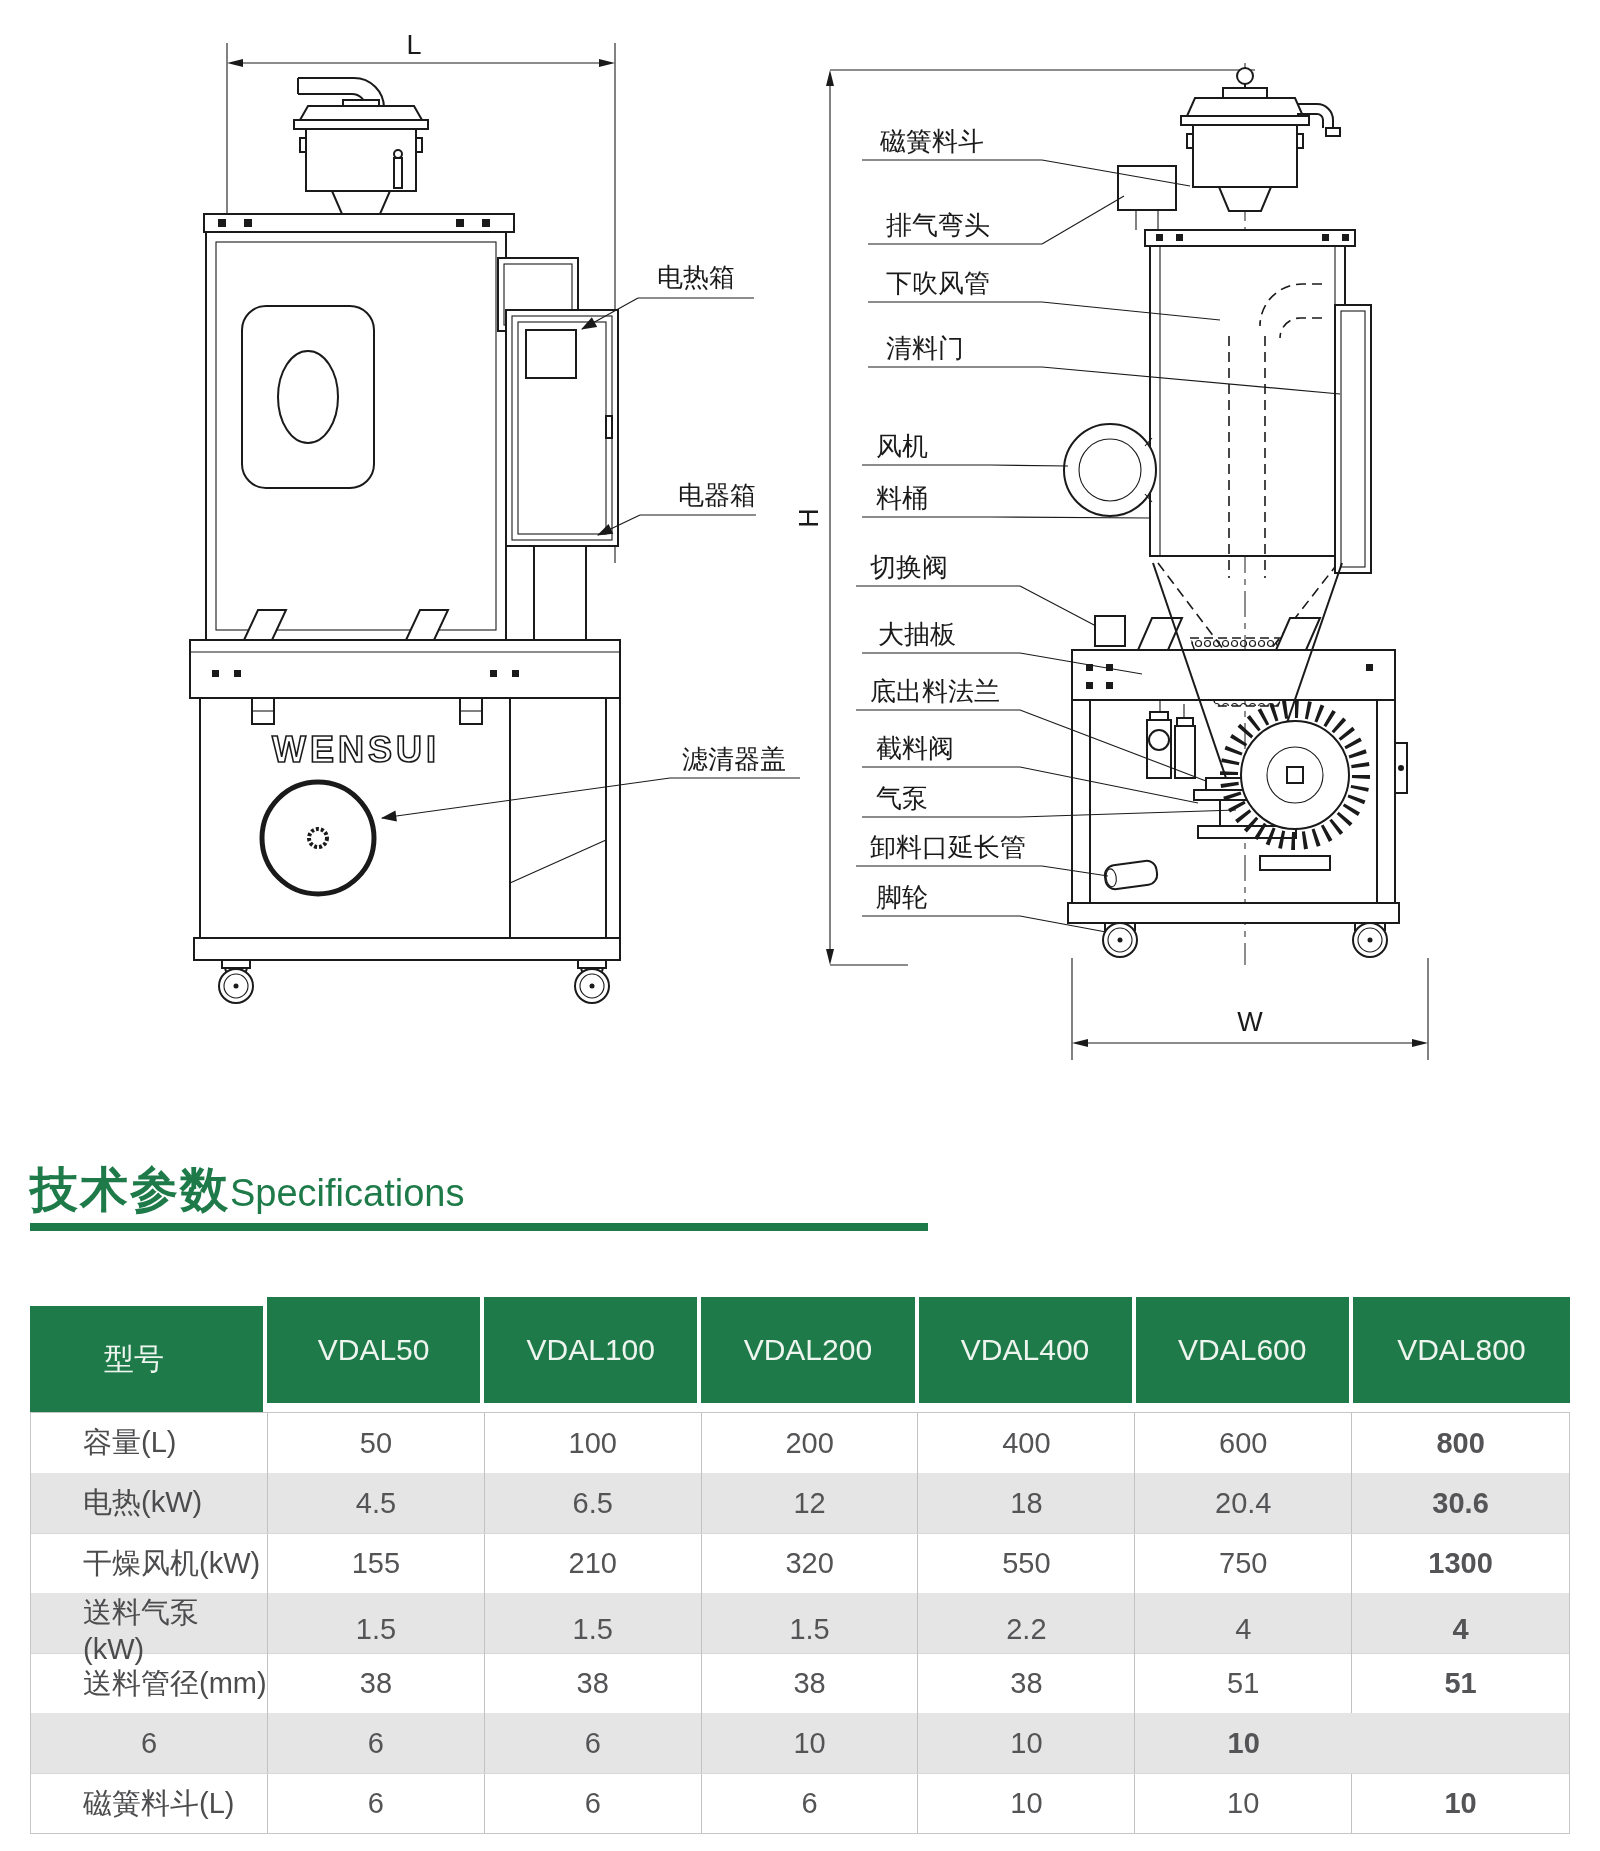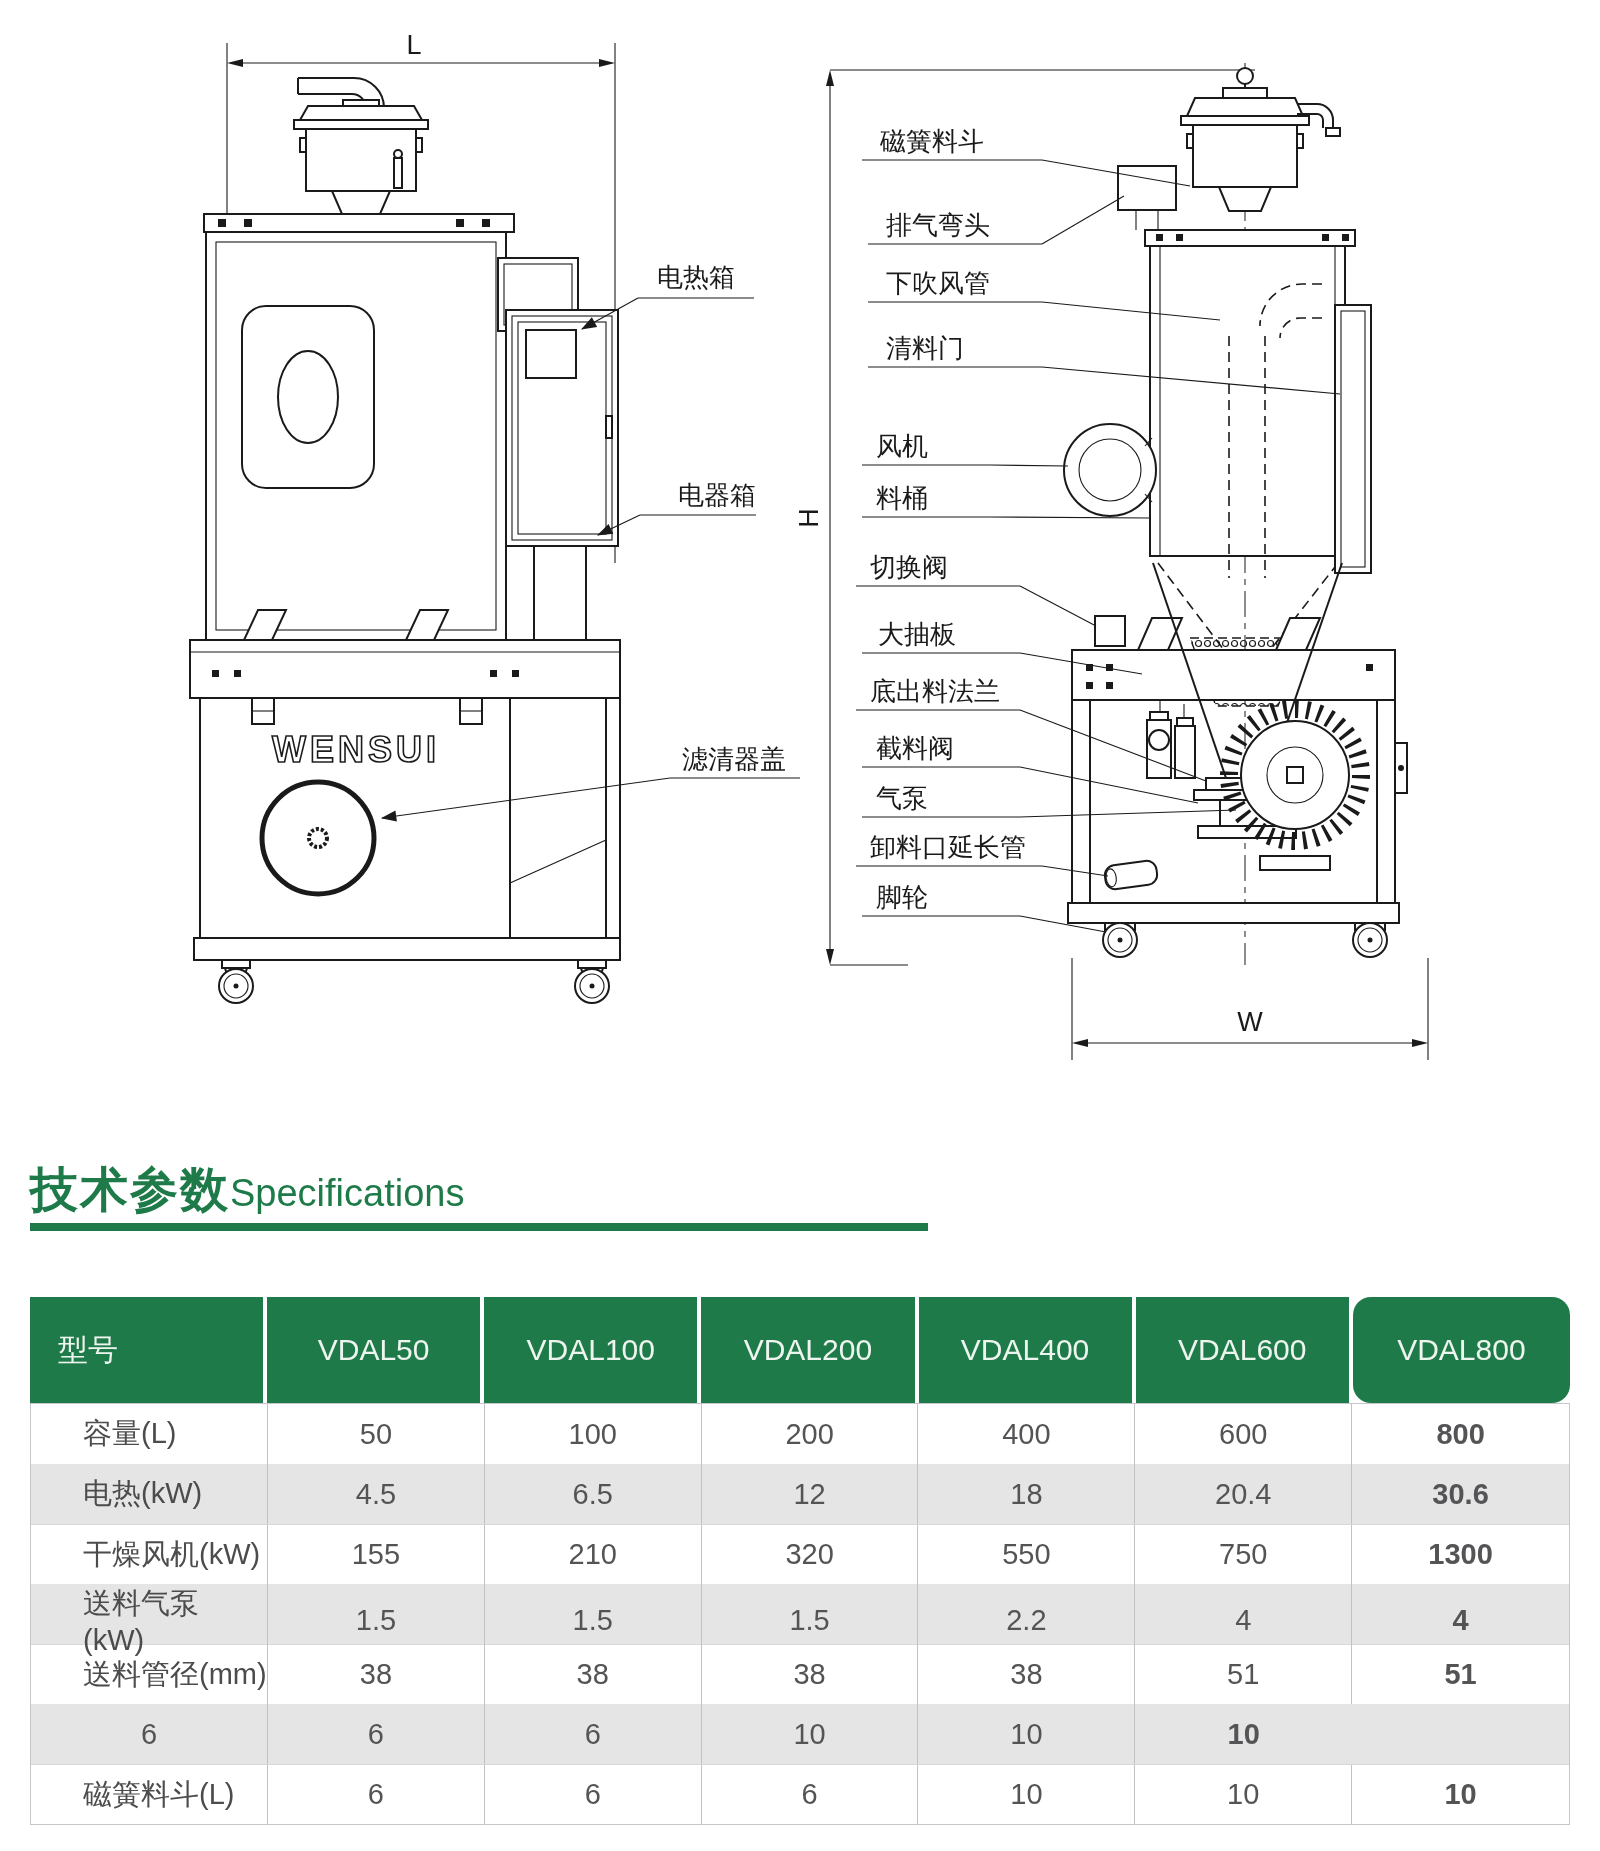--- a/index.html
+++ b/index.html
@@ -20,22 +20,22 @@
   
   .title{position:absolute;left:30px;top:1158px;display:flex;align-items:baseline;color:#1e7b49;}
   .title-zh{font-size:48px;font-weight:bold;letter-spacing:2px;}
   .title-en{font-size:38px;font-weight:normal;}
   .title-bar{position:absolute;left:30px;top:1223px;width:898px;height:8px;background:#1e7b49;}
   
   .spec-table{position:absolute;left:30px;top:1297px;width:1540px;}
   .thead,.tr{display:grid;grid-template-columns:237px repeat(6,1fr);}
   .thead .th{box-sizing:border-box;background:#1e7b49;height:106px;display:flex;align-items:center;
              justify-content:center;color:#eef5ef;font-size:30px;border-right:4px solid #fff;}
-  .thead .th:last-child{border-right:none;border-radius:18px;}
-  .th-label{justify-content:flex-start !important;padding-left:28px;}
+  .thead .th:last-child{border-right:none;}
+  .th-label{justify-content:flex-start !important;padding-left:74px;margin-top:9px;}
   .tbody{margin-top:0;border:1px solid #c6c6c8;box-sizing:border-box;}
   .tr{height:60px;background:#fff;border-top:1px solid #d8d8da;box-sizing:border-box;}
   .tr:first-child{border-top:none;}
   .tr.stripe{background:#e5e5e5;border-top:none;}
   .td{box-sizing:border-box;display:flex;align-items:center;justify-content:center;
       font-size:29px;color:#545457;border-right:1px solid #c2c2c4;}
   .td:last-child{border-right:none;font-weight:bold;}
   .td-label{justify-content:flex-start;padding-left:52px;color:#4c4c4e;}
 </style>
 </head>

